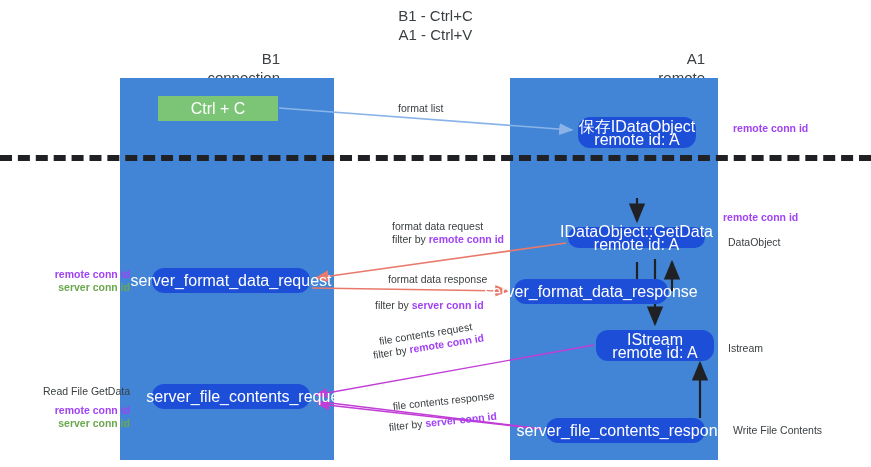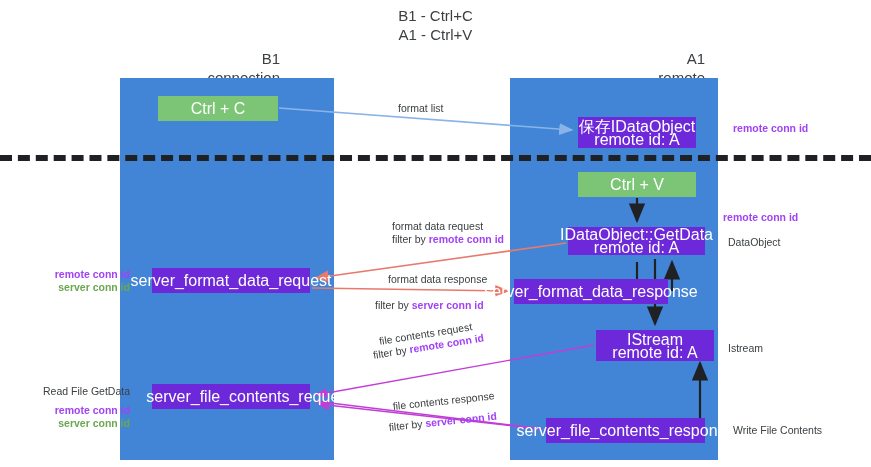--- a/index.html
+++ b/index.html
@@ -39,26 +39,26 @@
     border-top:6px dashed #202124;
   }
 
   
   .node{
     box-sizing:border-box;
     display:flex;flex-direction:column;align-items:center;justify-content:center;
     text-align:center;color:#ffffff;font-size:16px;line-height:13px;
   }
   .green{background:#7cc576;}
-  .orange{background:#6d28d9;}
+  .orange{background:#1d4ed8;border-radius:12px;}
 
   #n-ctrlc{left:158px;top:96px;width:120px;height:25px;}
   #n-save-idataobject{left:578px;top:117px;width:118px;height:31px;}
   #n-ctrlv{left:578px;top:172px;width:118px;height:25px;}
-  #n-getdata{left:568px;top:227px;width:137px;height:28px;}
+  #n-getdata{left:568px;top:227px;width:137px;height:21px;}
   #n-sfdreq{left:152px;top:268px;width:158px;height:25px;}
   #n-sfdresp{left:514px;top:279px;width:154px;height:25px;}
   #n-istream{left:596px;top:330px;width:118px;height:31px;}
   #n-sfcreq{left:152px;top:384px;width:158px;height:25px;padding-left:36px;}
   #n-sfcresp{left:546px;top:418px;width:159px;height:25px;}
 
   
   .side{font-size:10.5px;line-height:13px;}
   .purple{color:#a142f4;font-weight:bold;}
   .green-t{color:#6aa84f;font-weight:bold;}
@@ -146,23 +146,20 @@
 
   <div class="abs node green" id="n-ctrlc">
     <span>Ctrl + C</span>
   </div>
 
   <div class="abs node orange" id="n-save-idataobject">
     <span style="white-space:pre-line">保存IDataObject
 remote id: A</span>
   </div>
 
-  <div class="abs node green" id="n-ctrlv">
-    <span>Ctrl + V</span>
-  </div>
 
   <div class="abs node orange" id="n-getdata">
     <span style="white-space:pre-line">IDataObject::GetData
 remote id: A</span>
   </div>
 
   <div class="abs node orange" id="n-sfdreq">
     <span>server_format_data_request</span>
   </div>
 

